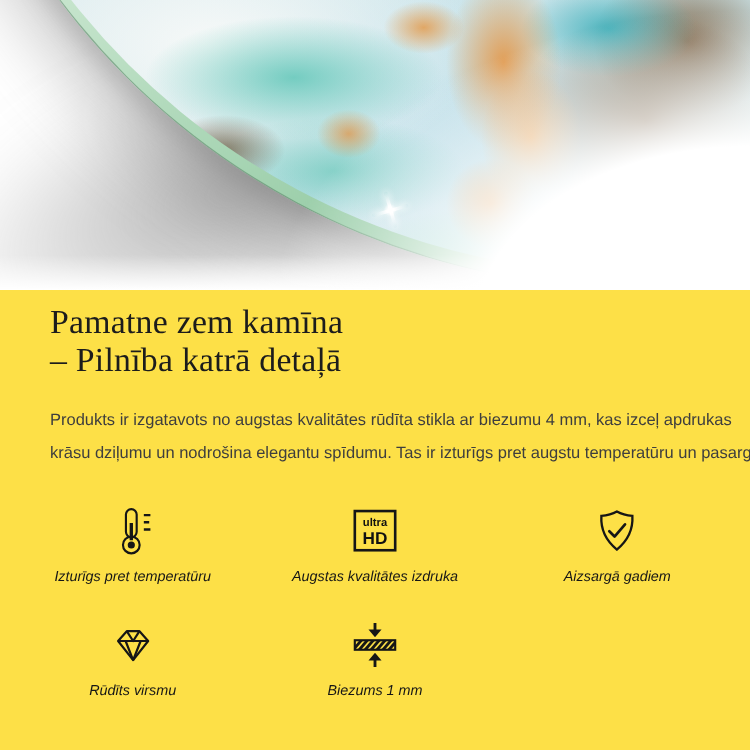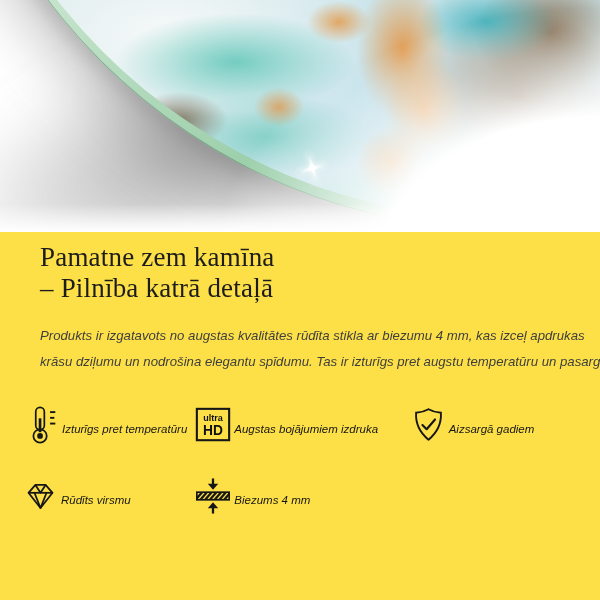--- a/index.html
+++ b/index.html
@@ -44,25 +44,25 @@
         box-shadow:0 0 6px rgba(255,255,255,0.95);}
   .sparkle .ray-v{position:absolute;left:13.5px;top:0;width:3px;height:30px;border-radius:2px;
         background:linear-gradient(180deg,rgba(255,255,255,0),#fff 42%,#fff 58%,rgba(255,255,255,0));
         box-shadow:0 0 6px rgba(255,255,255,0.95);}
   .sparkle .glow{position:absolute;left:10px;top:10px;width:10px;height:10px;border-radius:50%;
         background:radial-gradient(circle,#fff 20%,rgba(255,255,255,0) 70%);}
   
   .heading{margin:10px 40px 0;font-family:"Liberation Serif",serif;font-weight:500;
         font-size:27px;line-height:31px;color:#1c1c1c;letter-spacing:0.2px;}
   .heading span{display:block;}
-  .desc{margin:19px 40px 0;font-size:13.2px;line-height:26px;color:#3e3e3e;font-style:italic;}
+  .desc{margin:19px 40px 0;font-size:13.2px;line-height:26px;color:#3e3e3e;}
   .desc span{display:block;white-space:nowrap;}
   
   .features{display:grid;grid-template-columns:1fr 1.25fr 1fr;padding:0 20px;margin-top:27px;row-gap:25px;}
-  .feature{display:flex;flex-direction:row;align-items:center;}
+  .feature{display:flex;flex-direction:column;align-items:center;}
   .feature .icon-box{height:46px;display:flex;align-items:center;justify-content:center;}
   .feature .label{margin-top:8px;font-size:11.5px;color:#161616;font-style:italic;}
   svg{display:block;}
   svg .ln{stroke:#161616;fill:none;}
   svg text{font-family:"Liberation Sans",sans-serif;fill:#111;}
 </style>
 </head>
 <body>
 
 <div class="page">
@@ -107,21 +107,21 @@
     </div>
 
     <div class="feature">
       <div class="icon-box">
         <svg width="42" height="38" viewBox="0 0 44 40">
           <rect class="ln" x="5" y="3" width="34" height="33" stroke-width="2.2"></rect>
           <text x="22" y="16" font-size="9.5" font-weight="700" text-anchor="middle">ultra</text>
           <text x="22" y="31" font-size="14.5" font-weight="700" text-anchor="middle">HD</text>
         </svg>
       </div>
-      <div class="label">Augstas bojājumiem izdruka</div>
+      <div class="label">Augstas kvalitātes izdruka</div>
     </div>
 
     <div class="feature">
       <div class="icon-box">
         <svg width="41" height="41" viewBox="0 0 44 44">
           <path class="ln" stroke-width="2" d="M22 4.5 C25.5 6.5 30.5 7.9 35.3 8.3 C35.9 18 33.2 28 22 37.2 C10.8 28 8.1 18 8.7 8.3 C13.5 7.9 18.5 6.5 22 4.5 Z"></path>
           <path class="ln" stroke-width="2.3" stroke-linecap="round" stroke-linejoin="round" d="M15.5 21.5 L20 26 L29 15.5"></path>
         </svg>
       </div>
       <div class="label">Aizsargā gadiem</div>
@@ -157,17 +157,17 @@
             <line class="ln" x1="22" y1="26" x2="34" y2="12" stroke-width="2.4"></line>
             <line class="ln" x1="27" y1="26" x2="39" y2="12" stroke-width="2.4"></line>
             <line class="ln" x1="32" y1="26" x2="44" y2="12" stroke-width="2.4"></line>
           </g>
           <line class="ln" x1="22" y1="1.5" x2="22" y2="7.5" stroke-width="2.4"></line>
           <polygon points="16.5,7 27.5,7 22,13.5" fill="#161616"></polygon>
           <line class="ln" x1="22" y1="38.5" x2="22" y2="32.5" stroke-width="2.4"></line>
           <polygon points="16.5,33 27.5,33 22,26.5" fill="#161616"></polygon>
         </svg>
       </div>
-      <div class="label">Biezums 4 mm</div>
+      <div class="label">Biezums 1 mm</div>
     </div>
 
   </div>
 </div>
 
 </body></html>

